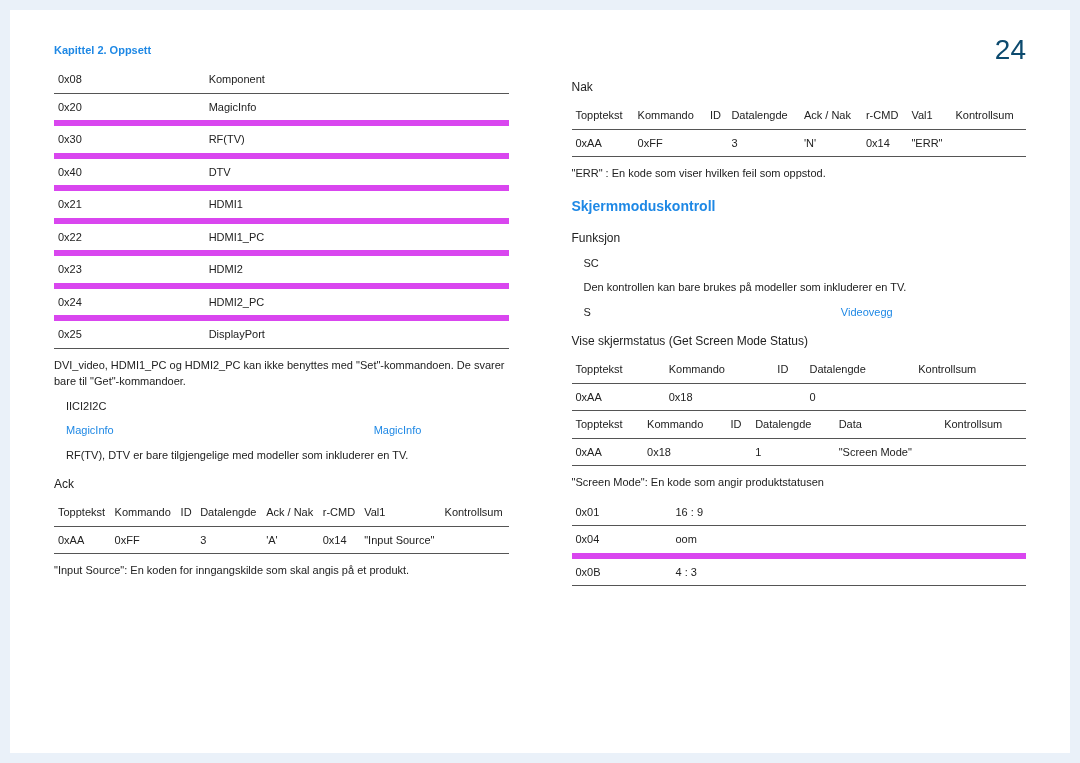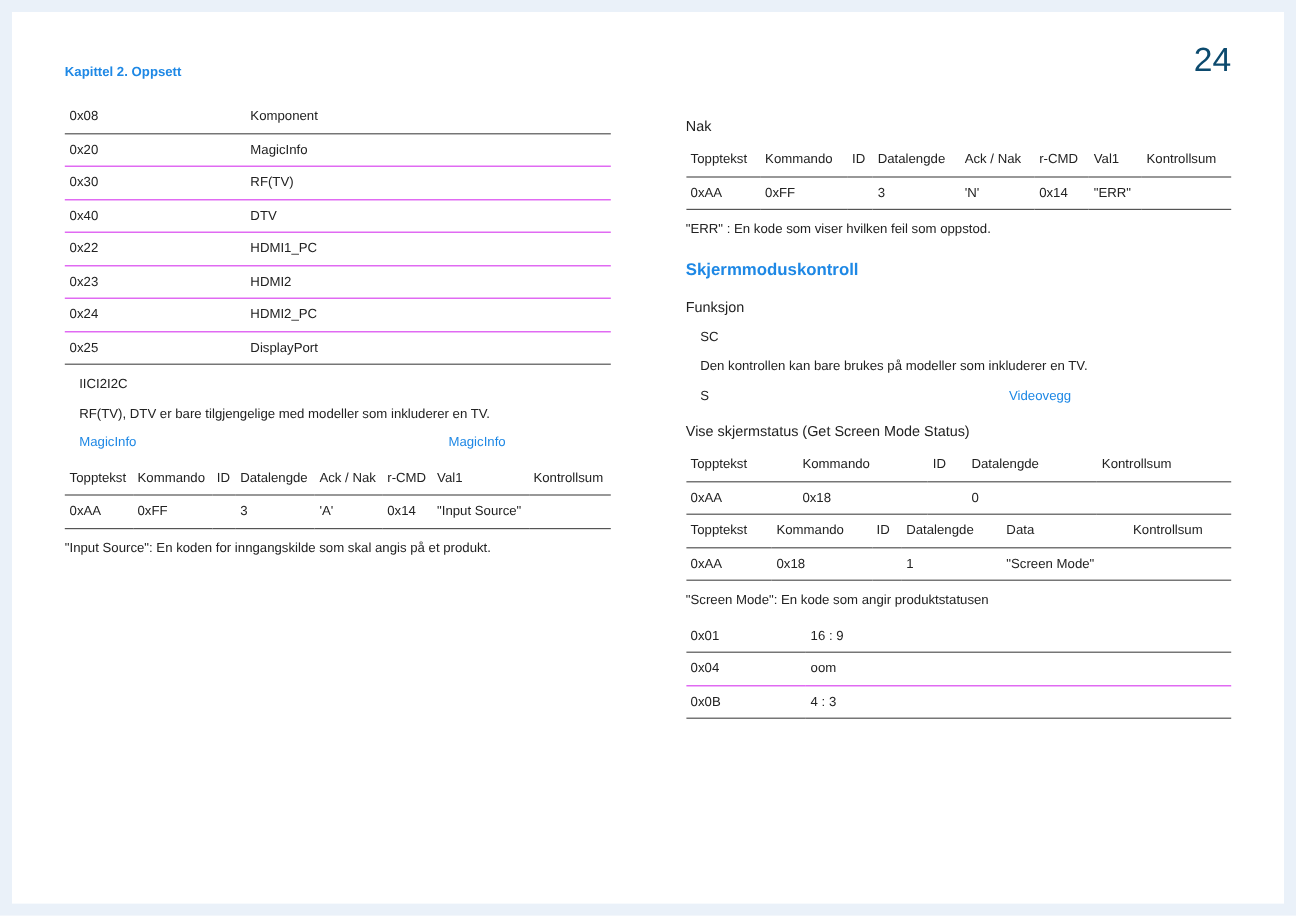--- a/index.html
+++ b/index.html
@@ -1,26 +1,26 @@
 <!DOCTYPE html>
 <html><head>
 <meta charset="utf-8">
 <style>
 *{margin:0;padding:0;box-sizing:border-box}
 body{font-family:Arial,sans-serif;background:#eaf1f9;width:1080px;height:763px;padding:10px}
 .page{background:#fff;width:100%;height:100%;padding:24px 44px;display:flex;flex-direction:column}
-.hdr{display:flex;justify-content:space-between;align-items:flex-end;margin-bottom:18px}
+.hdr{display:flex;justify-content:space-between;align-items:center;}
 .chap{color:#1e88e5;font-size:11px;font-weight:600}
 .pnum{color:#0c4a6e;font-size:28px;font-weight:300}
 .cols{display:flex;gap:63px;flex:1}
 .col{flex:1;font-size:11px;line-height:1.5;color:#222}
 table{width:100%;border-collapse:collapse;font-size:11px}
 td,th{text-align:left;padding:5px 4px;font-weight:normal}
 .bb td,.bb th{border-bottom:1px solid #555}
-.bbl td,.bbl th{border-bottom:1px solid #d946ef}
+.bbl td,.bbl th{border-bottom:6px solid #d946ef}
 .note{margin:8px 0;font-size:11px}
 .sub{font-size:12px;font-weight:400;margin:12px 0 6px}
 .sec{color:#1e88e5;font-size:14px;font-weight:600;margin:14px 0 8px}
 .lnk{color:#1e88e5}
 .indent{padding-left:12px}
 </style>
 </head>
 <body>
 
 <div class="page">
@@ -42,40 +42,46 @@
             </tr>
     <tr class="bbl">
               <td>0x30</td>
               <td>RF(TV)</td>
             </tr>
     <tr class="bbl">
               <td>0x40</td>
               <td>DTV</td>
             </tr>
     <tr class="bbl">
+              <td>0x21</td>
+              <td>HDMI1</td>
+            </tr>
+    <tr class="bbl">
               <td>0x22</td>
               <td>HDMI1_PC</td>
             </tr>
     <tr class="bbl">
               <td>0x23</td>
               <td>HDMI2</td>
             </tr>
     <tr class="bbl">
               <td>0x24</td>
               <td>HDMI2_PC</td>
             </tr>
     <tr class="bb">
               <td>0x25</td>
               <td>DisplayPort</td>
             </tr>
   </tbody>
         </table>
+  <div class="note">DVI_video, HDMI1_PC og HDMI2_PC kan ikke benyttes med "Set"-kommandoen. De svarer bare til "Get"-kommandoer.</div>
   <div class="note indent">IICI2I2C</div>
+  <div class="note indent"><span class="lnk">MagicInfo</span><span style="display:inline-block;width:260px"></span><span class="lnk">MagicInfo</span></div>
   <div class="note indent">RF(TV), DTV er bare tilgjengelige med modeller som inkluderer en TV.</div>
-  <div class="note indent"><span class="lnk">MagicInfo</span><span style="display:inline-block;width:260px"></span><span class="lnk">MagicInfo</span></div>
+  <div class="sub">Ack</div>
   <table>
     <tbody>
             <tr class="bb">
               <th>Topptekst</th>
               <th>Kommando</th>
               <th>ID</th>
               <th>Datalengde</th>
               <th>Ack / Nak</th>
               <th>r-CMD</th>
               <th>Val1</th>

